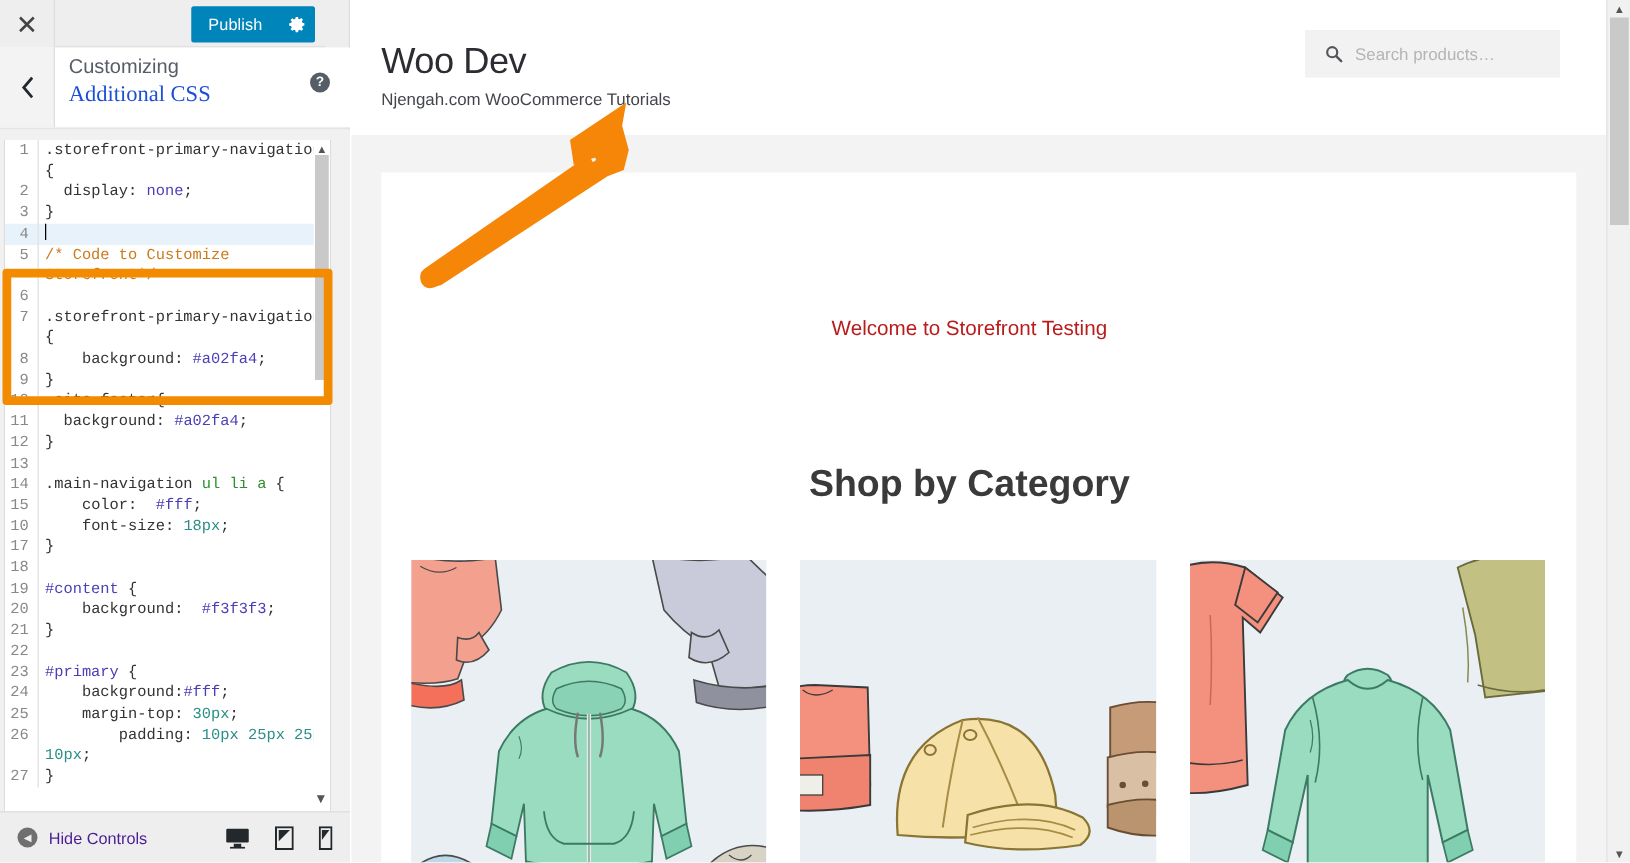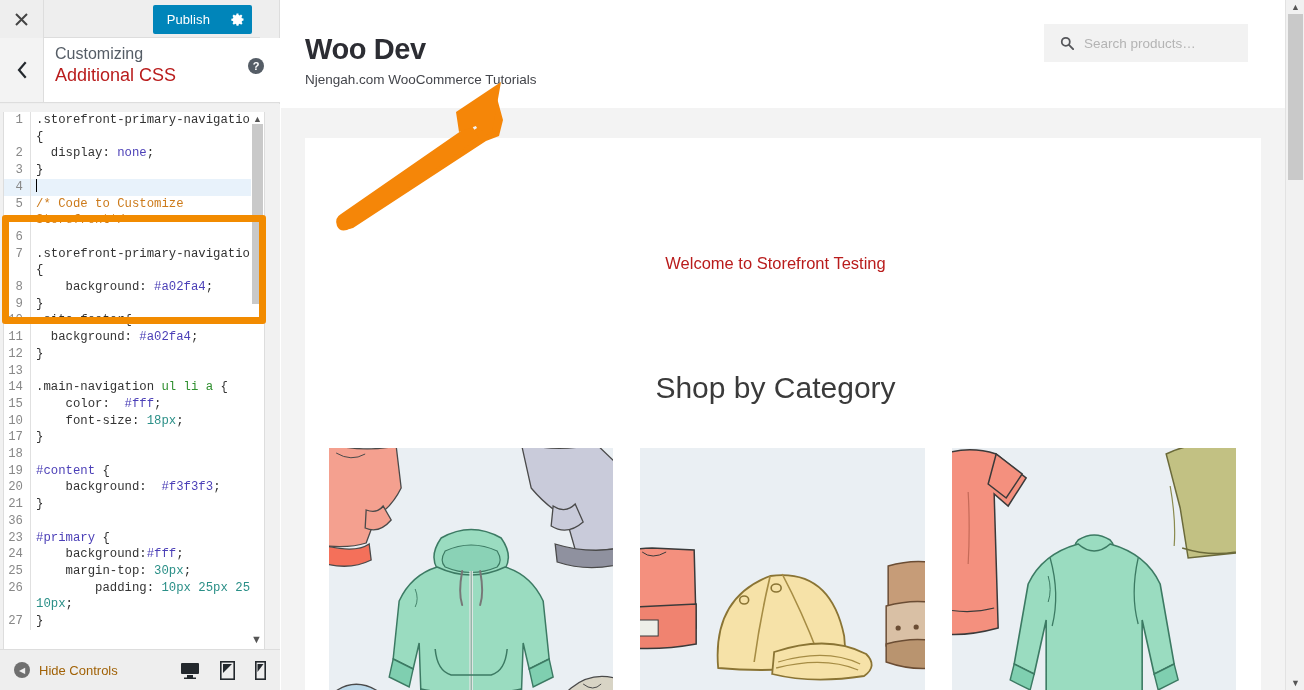--- a/index.html
+++ b/index.html
@@ -76,23 +76,23 @@
     display: flex; align-items: center; justify-content: center;
     cursor: pointer;
   }
   .cz-titles { position: absolute; left: 55px; top: 8px; }
   .cz-sub {
     font-size: 16px; color: #555d66;
     line-height: 16px;
     font-family: "Liberation Sans", sans-serif;
   }
   .cz-title {
-    font-size: 18px; color: #b91c1c;
+    font-size: 18px; color: #1d4ed8;
     line-height: 26px; font-weight: 400;
-    font-family: Liberation Sans, sans-serif;
+    font-family: Liberation Serif, serif;
   }
   .cz-help {
     position: absolute; right: 16px; top: 20px;
     width: 16px; height: 16px; border-radius: 50%;
     background: #555d66; color: #fff;
     font-size: 11px; font-weight: bold;
     display: flex; align-items: center; justify-content: center;
     cursor: pointer;
     font-family: "Liberation Sans", sans-serif;
   }
@@ -200,42 +200,42 @@
   .cz-hide {
     display: flex; align-items: center;
     margin-left: 14px; cursor: pointer;
   }
   .cz-hide-ico {
     width: 16px; height: 16px; border-radius: 50%;
     background: #6f6f6f; color: #eee;
     display: flex; align-items: center; justify-content: center;
     font-size: 8px; margin-right: 9px;
   }
-  .cz-hide-lbl { font-size: 13px; color: #a16207; }
+  .cz-hide-lbl { font-size: 13px; color: #4c1d95; }
   .cz-devices {
     position: absolute; right: 14px;
     display: flex; gap: 20px; align-items: center;
   }
   .cz-dev { cursor: pointer; display: flex; align-items: center; }
 
   
   #preview {
     position: absolute; left: 281px; top: 0;
     width: 1004px; height: 690px;
     background: #fff;
     overflow: hidden;
   }
   .site-header {
     height: 108px;
     background: #fff;
     position: relative;
   }
   .site-title {
     position: absolute; left: 24px; top: 33px;
-    font-size: 29px; font-weight: bold;
+    font-size: 29px; font-weight: normal;
     color: #2c2d33;
     font-family: "Liberation Sans", sans-serif;
     letter-spacing: -.4px;
   }
   .site-tagline {
     position: absolute; left: 24px; top: 72px;
     font-size: 13.5px; color: #43454b;
     font-family: "Liberation Sans", sans-serif;
   }
   .site-search {
@@ -272,21 +272,21 @@
     text-align: center;
     color: #b91c1c;
     font-size: 16.5px;
     padding-top: 106px;
     font-family: "Liberation Sans", sans-serif;
   }
   .shop-heading {
     text-align: center;
     font-size: 30px;
     color: #3a3a3a;
-    font-weight: 400;
+    font-weight: 700;
     margin-top: 98px;
     font-family: "Liberation Sans", sans-serif;
   }
   .cat-grid {
     display: flex;
     gap: 27px;
     margin-top: 43px;
     padding-left: 14px;
   }
   .cat-card {
@@ -442,21 +442,21 @@
             </div>
             <div class="cm-row">
               <div class="cm-gutter">20</div>
               <div class="cm-code"><span class="tk-prop">    background:  </span><span class="tk-hex">#f3f3f3</span><span class="tk-punc">;</span></div>
             </div>
             <div class="cm-row">
               <div class="cm-gutter">21</div>
               <div class="cm-code"><span class="tk-punc">}</span></div>
             </div>
             <div class="cm-row">
-              <div class="cm-gutter">36</div>
+              <div class="cm-gutter">22</div>
               <div class="cm-code"><span class="tk-punc"></span></div>
             </div>
             <div class="cm-row">
               <div class="cm-gutter">23</div>
               <div class="cm-code"><span class="tk-hex">#primary</span><span class="tk-punc"> {</span></div>
             </div>
             <div class="cm-row">
               <div class="cm-gutter">24</div>
               <div class="cm-code"><span class="tk-prop">    background:</span><span class="tk-hex">#fff</span><span class="tk-punc">;</span></div>
             </div>

